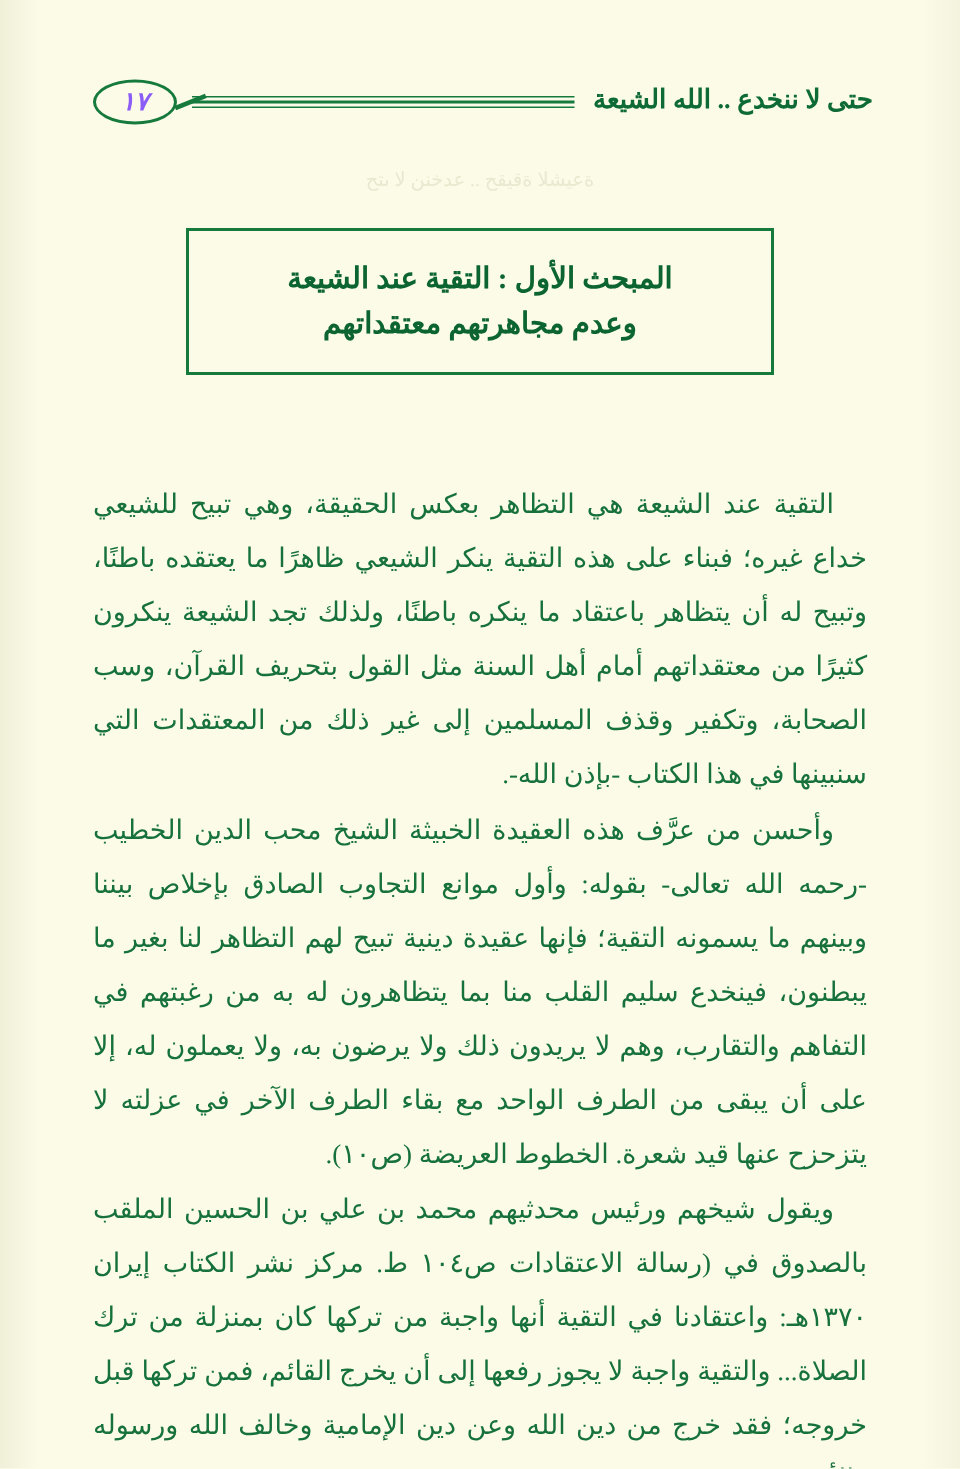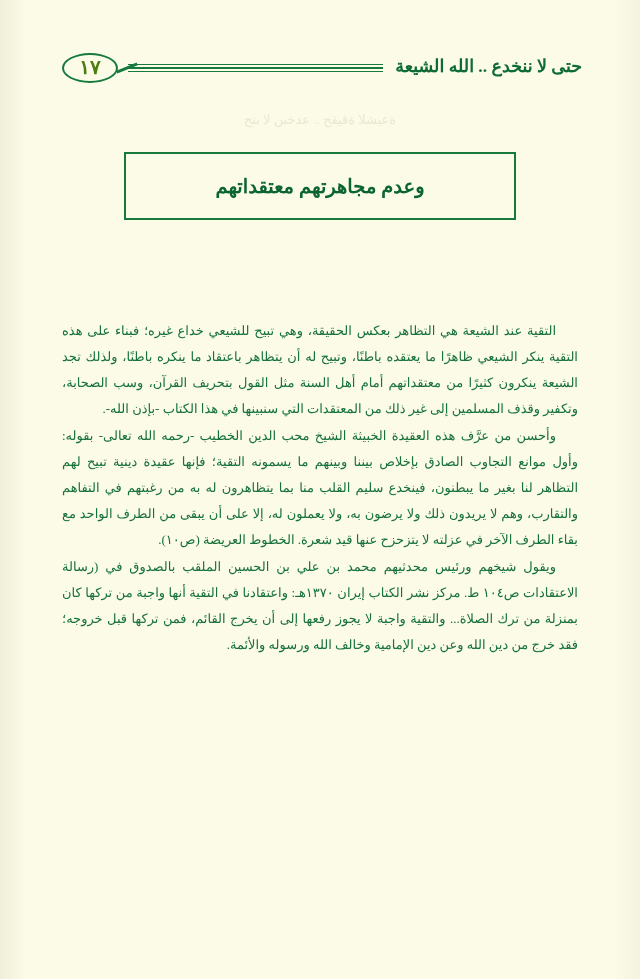--- a/index.html
+++ b/index.html
@@ -73,24 +73,25 @@
     border: 2px solid #157a3c;
     border-radius: 50% / 50%;
     box-sizing: border-box;
   }
   .page-number-badge .num {
     position: absolute;
     inset: 0;
     display: flex;
     align-items: center;
     justify-content: center;
-    font-size: 20px;
+    font-size: 17px;
     font-weight: bold;
-    color: #4d7c0f;
+    color: #8b5cf6;
     padding-bottom: 2px;
+    font-style: italic;
   }
   .badge-tail {
     position: absolute;
     top: 50%;
     right: -20px;
     transform: translateY(-50%) rotate(-22deg);
     width: 22px;
     height: 3px;
     background: #157a3c;
   }
@@ -160,21 +161,21 @@
     position: absolute;
     top: 318px;
     right: 62px;
     left: 62px;
     direction: rtl;
     text-align: justify;
     text-align-last: right;
   }
   p.para {
     margin: 0 0 1px;
-    font-size: 13px;
+    font-size: 18px;
     line-height: 2.0;
     color: #16713a;
     text-indent: 22px;
     text-align: justify;
   }
   .bold { font-weight: normal; }
 
   
   .edge-shade-left {
     position: absolute;
@@ -219,20 +220,21 @@
     <div class="title-box">
       <span class="corner c-tr"></span>
       <span class="corner c-tl"></span>
       <span class="corner c-br"></span>
       <span class="corner c-bl"></span>
       <span class="edge e-top"></span>
       <span class="edge e-bottom"></span>
       <span class="edge e-left"></span>
       <span class="edge e-right"></span>
 
+      <div class="title-line">المبحث الأول : التقية عند الشيعة</div>
       <div class="title-line">وعدم مجاهرتهم معتقداتهم</div>
     </div>
   </div>
 
   <div class="body">
     <p class="para">التقية عند الشيعة هي التظاهر بعكس الحقيقة، وهي تبيح للشيعي خداع غيره؛ فبناء على هذه التقية ينكر الشيعي ظاهرًا ما يعتقده باطنًا، وتبيح له أن يتظاهر باعتقاد ما ينكره باطنًا، ولذلك تجد الشيعة ينكرون كثيرًا من معتقداتهم أمام أهل السنة مثل القول بتحريف القرآن، وسب الصحابة، وتكفير وقذف المسلمين إلى غير ذلك من المعتقدات التي سنبينها في هذا الكتاب -بإذن الله-.</p>
     <p class="para bold-lead"><span class="bold">وأحسن من عرَّف هذه العقيدة الخبيثة الشيخ محب الدين الخطيب -رحمه الله تعالى- بقوله:</span> وأول موانع التجاوب الصادق بإخلاص بيننا وبينهم ما يسمونه التقية؛ فإنها عقيدة دينية تبيح لهم التظاهر لنا بغير ما يبطنون، فينخدع سليم القلب منا بما يتظاهرون له به من رغبتهم في التفاهم والتقارب، وهم لا يريدون ذلك ولا يرضون به، ولا يعملون له، إلا على أن يبقى من الطرف الواحد مع بقاء الطرف الآخر في عزلته لا يتزحزح عنها قيد شعرة. <span class="bold">الخطوط العريضة (ص١٠).</span></p>
     <p class="para bold-lead2"><span class="bold">ويقول شيخهم ورئيس محدثيهم محمد بن علي بن الحسين الملقب بالصدوق في</span> (رسالة الاعتقادات ص١٠٤ ط. مركز نشر الكتاب إيران ١٣٧٠هـ: واعتقادنا في التقية أنها واجبة من تركها كان بمنزلة من ترك الصلاة... والتقية واجبة لا يجوز رفعها إلى أن يخرج القائم، فمن تركها قبل خروجه؛ فقد خرج من دين الله وعن دين الإمامية وخالف الله ورسوله والأئمة.</p>
   </div>
 

